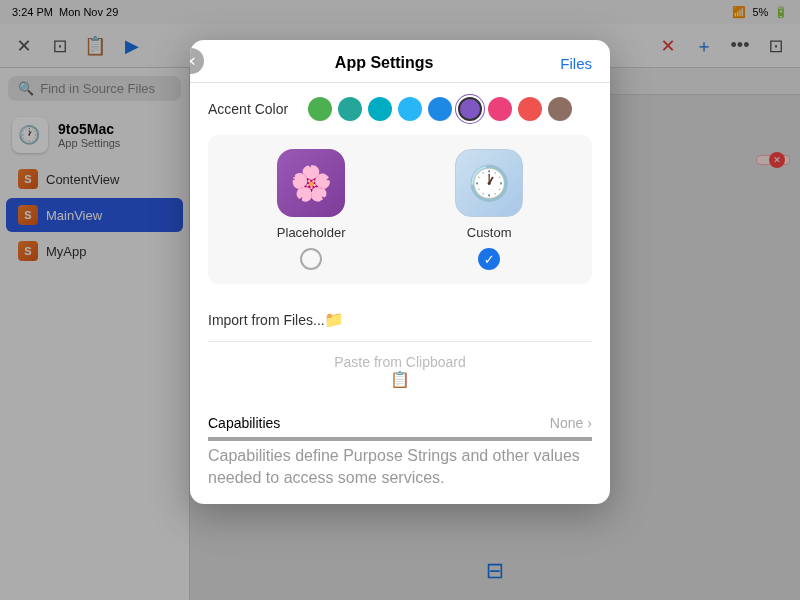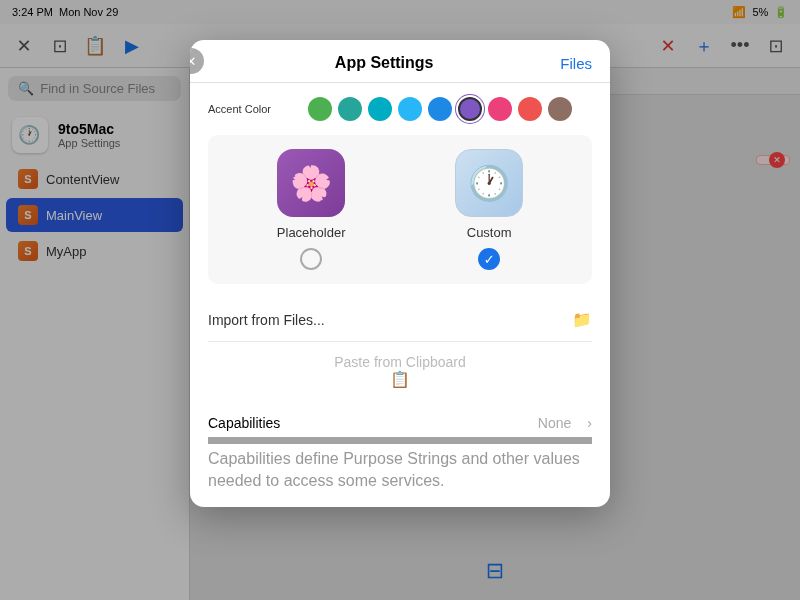--- a/index.html
+++ b/index.html
@@ -255,21 +255,21 @@
     }
 
     
     .accent-color-row {
       display: flex;
       align-items: center;
       gap: 10px;
       margin-bottom: 14px;
     }
     .accent-label {
-      font-size: 11px;
+      font-size: 14px;
       color: #333;
       min-width: 90px;
     }
     .color-dots {
       display: flex;
       gap: 6px;
     }
     .color-dot {
       width: 24px;
       height: 24px;
@@ -331,21 +331,20 @@
       align-items: center;
       justify-content: center;
       color: white;
       font-size: 13px;
     }
 
     
     .menu-row {
       display: flex;
       align-items: center;
-      justify-content: space-between;
       padding: 12px 0;
       border-bottom: 1px solid #e8e8e8;
       cursor: pointer;
     }
     .menu-row:last-child { border-bottom: none; flex-direction: column; }
     .menu-row-label {
       font-size: 14px;
       color: #333;
     }
     .menu-row-label.disabled { color: #bbb; }
@@ -357,30 +356,30 @@
 
     
     .capabilities-section {
       margin-top: 4px;
     }
     .cap-row {
       display: flex;
       align-items: center;
       justify-content: space-between;
       padding: 10px 0 6px;
-      border-bottom: 7px solid #a3a3a3;
+      border-bottom: 4px solid #a3a3a3;
     }
     .cap-label {
       font-size: 14px;
       font-weight: 500;
     }
     .cap-value {
       display: flex;
       align-items: center;
-      gap: 16px;
+      gap: 4px;
       color: #aaa;
       font-size: 14px;
     }
     .cap-desc {
       font-size: 16px;
       color: #999;
       padding-top: 4px;
       line-height: 1.4;
     }
   </style>

